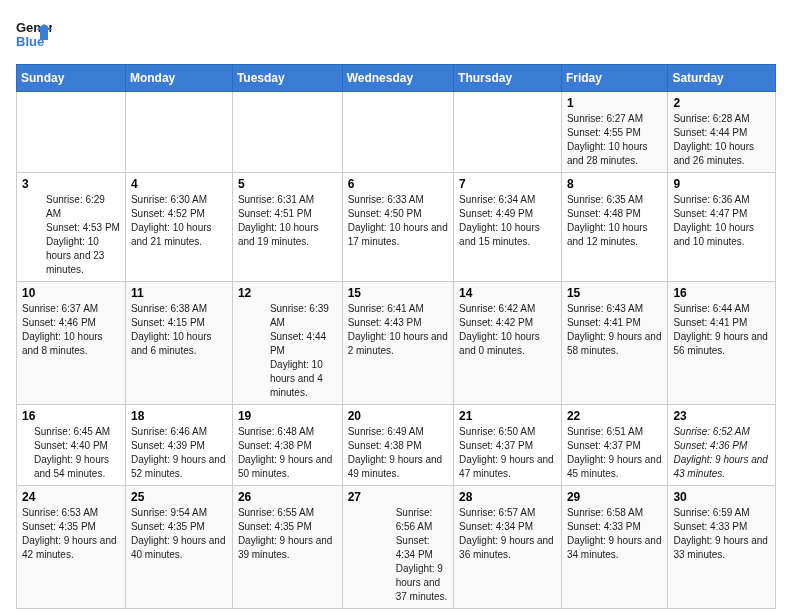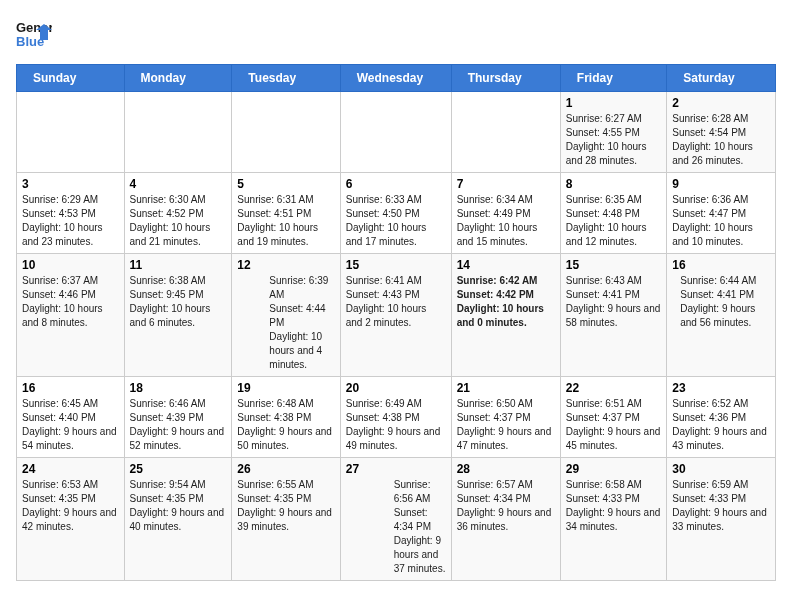--- a/index.html
+++ b/index.html
@@ -36,21 +36,21 @@
       color: #555;
     }
     table {
       width: 100%;
       border-collapse: collapse;
       font-size: 11px;
     }
     thead tr th {
       background: #3a7bd5;
       color: #fff;
-      padding: 6px 16px;
+      padding: 6px 4px;
       text-align: left;
       font-size: 12px;
       font-weight: bold;
       border: 1px solid #2a6bc5;
     }
     tbody tr td {
       border: 1px solid #ccc;
       vertical-align: top;
       padding: 4px 5px;
       height: 80px;
@@ -110,28 +110,28 @@
         <td class="empty-cell"></td>
         <td>
           <div class="day-num">1</div>
           <div class="day-info" style="white-space: pre-line;">Sunrise: 6:27 AM
 Sunset: 4:55 PM
 Daylight: 10 hours and 28 minutes.</div>
         </td>
         <td>
           <div class="day-num">2</div>
           <div class="day-info" style="white-space: pre-line;">Sunrise: 6:28 AM
-Sunset: 4:54 PM
+Sunset: 4:44 PM
 Daylight: 10 hours and 26 minutes.</div>
         </td>
       </tr>
       <tr>
         <td>
           <div class="day-num">3</div>
-          <div class="day-info" style="white-space: pre-line;">Sunrise: 6:29 AM
+          <div class="day-info" style="white-space: pre-line; margin-left: 24px;">Sunrise: 6:29 AM
 Sunset: 4:53 PM
 Daylight: 10 hours and 23 minutes.</div>
         </td>
         <td>
           <div class="day-num">4</div>
           <div class="day-info" style="white-space: pre-line;">Sunrise: 6:30 AM
 Sunset: 4:52 PM
 Daylight: 10 hours and 21 minutes.</div>
         </td>
         <td>
@@ -168,58 +168,58 @@
       <tr>
         <td>
           <div class="day-num">10</div>
           <div class="day-info" style="white-space: pre-line;">Sunrise: 6:37 AM
 Sunset: 4:46 PM
 Daylight: 10 hours and 8 minutes.</div>
         </td>
         <td>
           <div class="day-num">11</div>
           <div class="day-info" style="white-space: pre-line;">Sunrise: 6:38 AM
-Sunset: 9:45 PM
+Sunset: 4:15 PM
 Daylight: 10 hours and 6 minutes.</div>
         </td>
         <td>
           <div class="day-num">12</div>
           <div class="day-info" style="white-space: pre-line; margin-left: 32px;">Sunrise: 6:39 AM
 Sunset: 4:44 PM
 Daylight: 10 hours and 4 minutes.</div>
         </td>
         <td>
           <div class="day-num">15</div>
           <div class="day-info" style="white-space: pre-line;">Sunrise: 6:41 AM
 Sunset: 4:43 PM
 Daylight: 10 hours and 2 minutes.</div>
         </td>
         <td>
           <div class="day-num">14</div>
-          <div class="day-info" style="white-space: pre-line; font-weight: bold;">Sunrise: 6:42 AM
+          <div class="day-info" style="white-space: pre-line;">Sunrise: 6:42 AM
 Sunset: 4:42 PM
 Daylight: 10 hours and 0 minutes.</div>
         </td>
         <td>
           <div class="day-num">15</div>
           <div class="day-info" style="white-space: pre-line;">Sunrise: 6:43 AM
 Sunset: 4:41 PM
 Daylight: 9 hours and 58 minutes.</div>
         </td>
         <td>
           <div class="day-num">16</div>
-          <div class="day-info" style="white-space: pre-line; margin-left: 8px;">Sunrise: 6:44 AM
+          <div class="day-info" style="white-space: pre-line;">Sunrise: 6:44 AM
 Sunset: 4:41 PM
 Daylight: 9 hours and 56 minutes.</div>
         </td>
       </tr>
       <tr>
         <td>
           <div class="day-num">16</div>
-          <div class="day-info" style="white-space: pre-line;">Sunrise: 6:45 AM
+          <div class="day-info" style="white-space: pre-line; margin-left: 12px;">Sunrise: 6:45 AM
 Sunset: 4:40 PM
 Daylight: 9 hours and 54 minutes.</div>
         </td>
         <td>
           <div class="day-num">18</div>
           <div class="day-info" style="white-space: pre-line;">Sunrise: 6:46 AM
 Sunset: 4:39 PM
 Daylight: 9 hours and 52 minutes.</div>
         </td>
         <td>
@@ -241,21 +241,21 @@
 Daylight: 9 hours and 47 minutes.</div>
         </td>
         <td>
           <div class="day-num">22</div>
           <div class="day-info" style="white-space: pre-line;">Sunrise: 6:51 AM
 Sunset: 4:37 PM
 Daylight: 9 hours and 45 minutes.</div>
         </td>
         <td>
           <div class="day-num">23</div>
-          <div class="day-info" style="white-space: pre-line;">Sunrise: 6:52 AM
+          <div class="day-info" style="white-space: pre-line; font-style: italic;">Sunrise: 6:52 AM
 Sunset: 4:36 PM
 Daylight: 9 hours and 43 minutes.</div>
         </td>
       </tr>
       <tr>
         <td>
           <div class="day-num">24</div>
           <div class="day-info" style="white-space: pre-line;">Sunrise: 6:53 AM
 Sunset: 4:35 PM
 Daylight: 9 hours and 42 minutes.</div>

